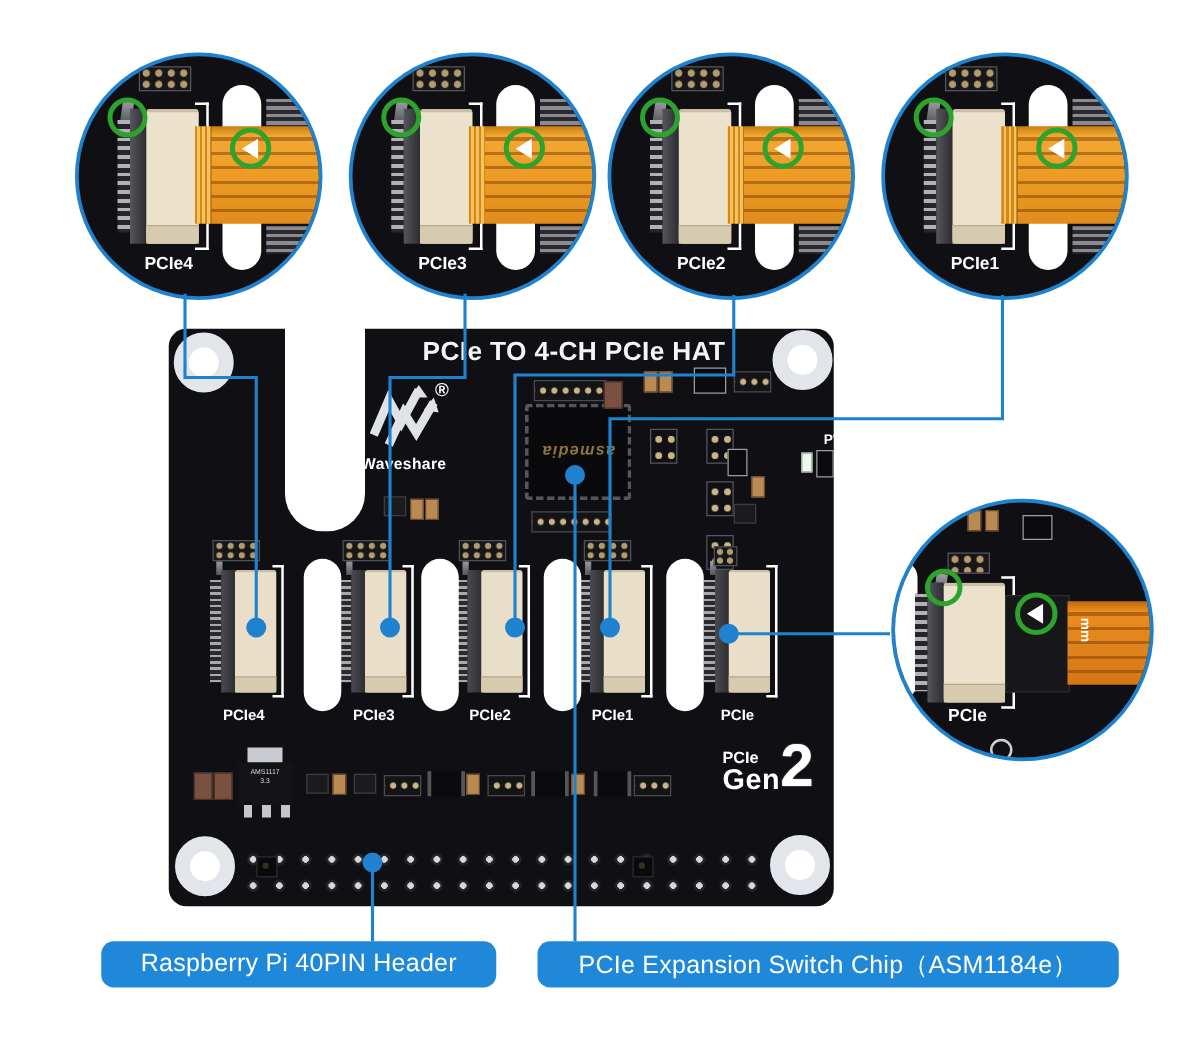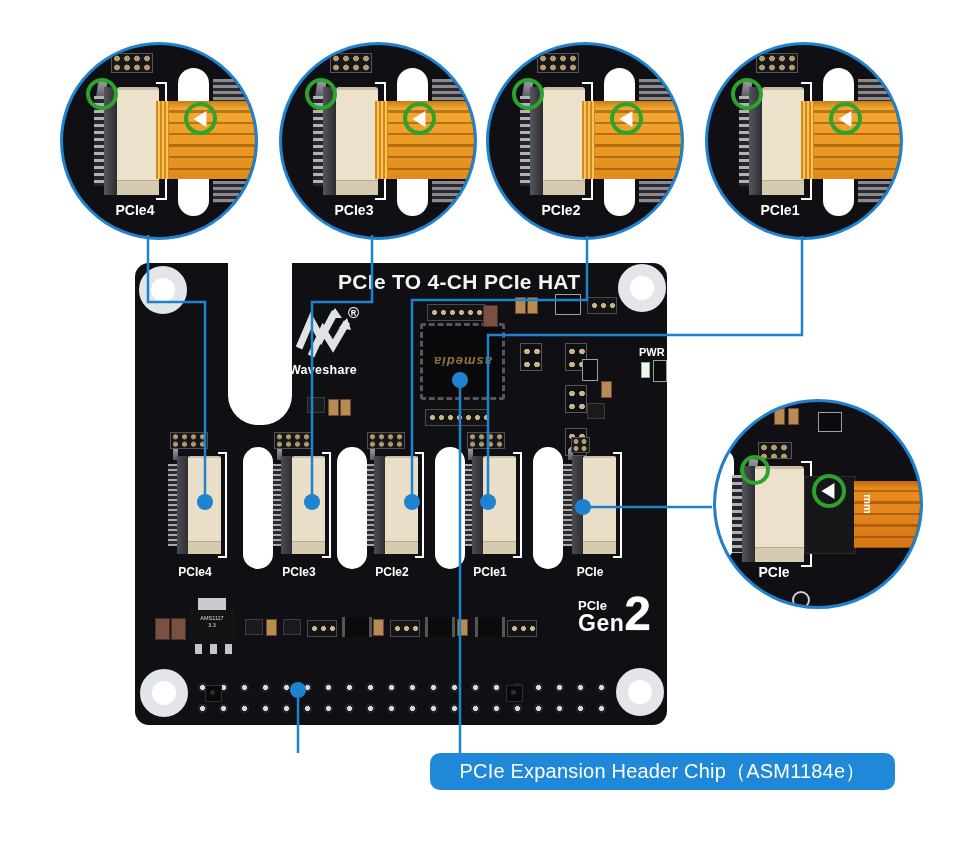--- a/index.html
+++ b/index.html
@@ -18,21 +18,21 @@
 
   .ws{position:absolute;left:150px;top:45px;width:76px;text-align:center;color:#fff;}
   .ws .reg{position:absolute;right:2px;top:-4px;font-size:15px;font-weight:700;}
   .ws-name{font-size:12.5px;font-weight:700;letter-spacing:.3px;margin-top:1px;}
 
   .chip{position:absolute;left:285px;top:60px;width:85px;height:77px;background:#0a0a0c;
         border:3px dashed #55555c;border-radius:3px;display:flex;align-items:center;
         justify-content:center;box-sizing:border-box;}
   .chip-label{transform:rotate(180deg);color:#8d7440;font-weight:700;font-style:italic;
               font-size:13px;letter-spacing:1px;}
-  .pwr{position:absolute;left:504px;top:83px;color:#fff;font-size:11px;font-weight:700;}
+  .pwr{position:absolute;left:524px;top:83px;color:#fff;font-size:11px;font-weight:700;}
 
   
   .tcap{position:absolute;width:9px;height:15px;background:#b98a52;border:1px solid #6b4a30;}
   .bcap{position:absolute;width:13px;height:20px;background:#7a5040;border:1px solid #4a3028;}
   .sot{position:absolute;width:16px;height:14px;background:#1b1b1e;border:1px solid #3c3c42;}
   .ic4{position:absolute;width:24px;height:20px;background:#0b0b0d;
        border-left:3px solid #555;border-right:3px solid #555;}
   .icw{position:absolute;background:#0b0b0d;border:1.5px solid #9aa0a6;}
   .p3{position:absolute;height:15px;background-color:#141417;border:1px solid #4a4a52;
       background-image:radial-gradient(circle 3px,#c9b687 0 2.2px,transparent 2.8px);
@@ -375,15 +375,16 @@
       <circle cx="205" cy="502" r="8"></circle>
       <circle cx="312" cy="502" r="8"></circle>
       <circle cx="412" cy="502" r="8"></circle>
       <circle cx="488" cy="502" r="8"></circle>
       <circle cx="460" cy="380" r="8"></circle>
       <circle cx="298" cy="690" r="8"></circle>
       <circle cx="583" cy="507" r="8"></circle>
     </g>
   </svg>
 
-  <div class="ann" style="left:430px;width:465px;">PCIe Expansion Header Chip（ASM1184e）</div>
+  <div class="ann" style="left:81px;width:316px;">Raspberry Pi 40PIN Header</div>
+  <div class="ann" style="left:430px;width:465px;">PCIe Expansion Switch Chip（ASM1184e）</div>
 
 </div>
 
 </body></html>

